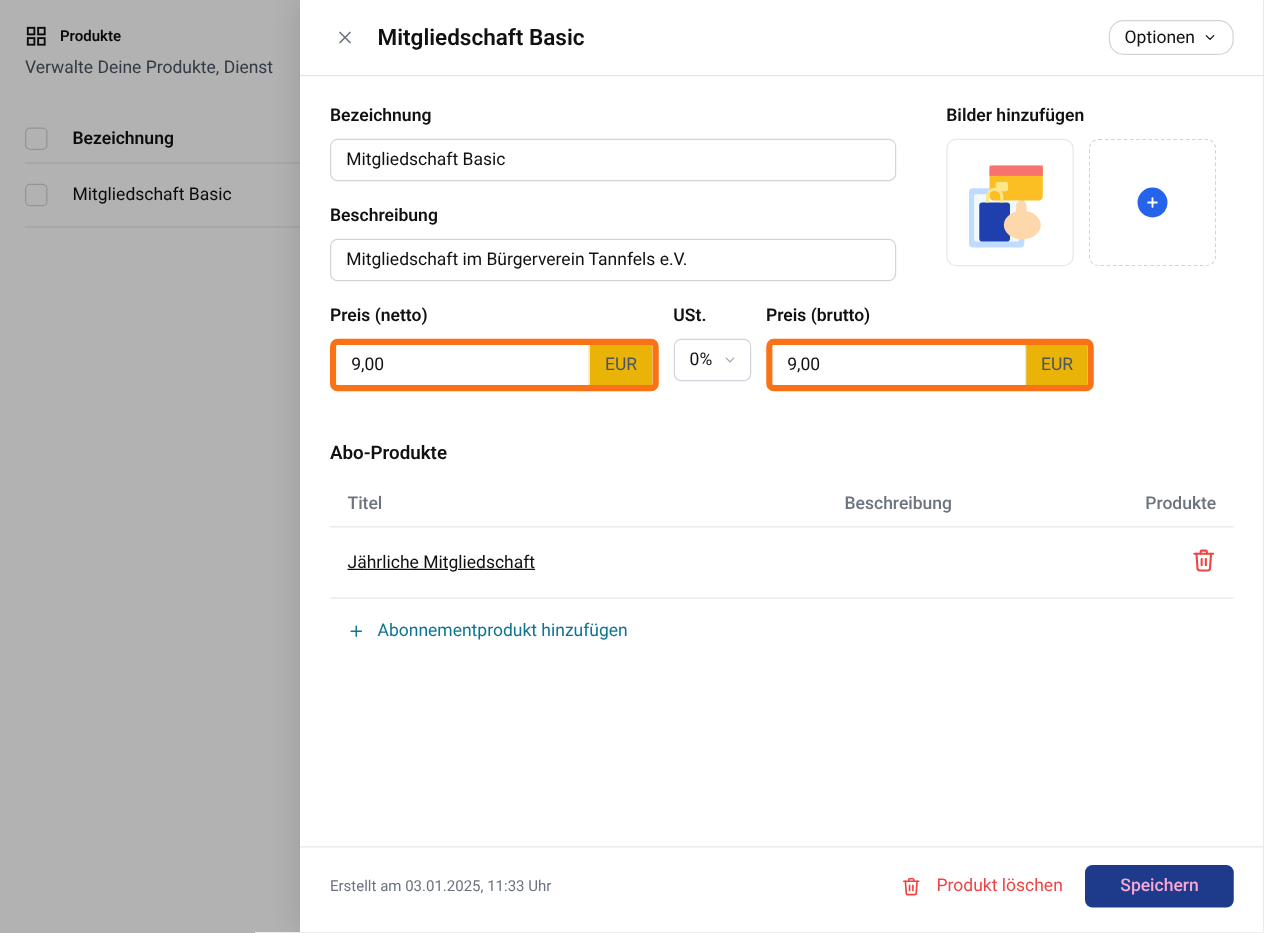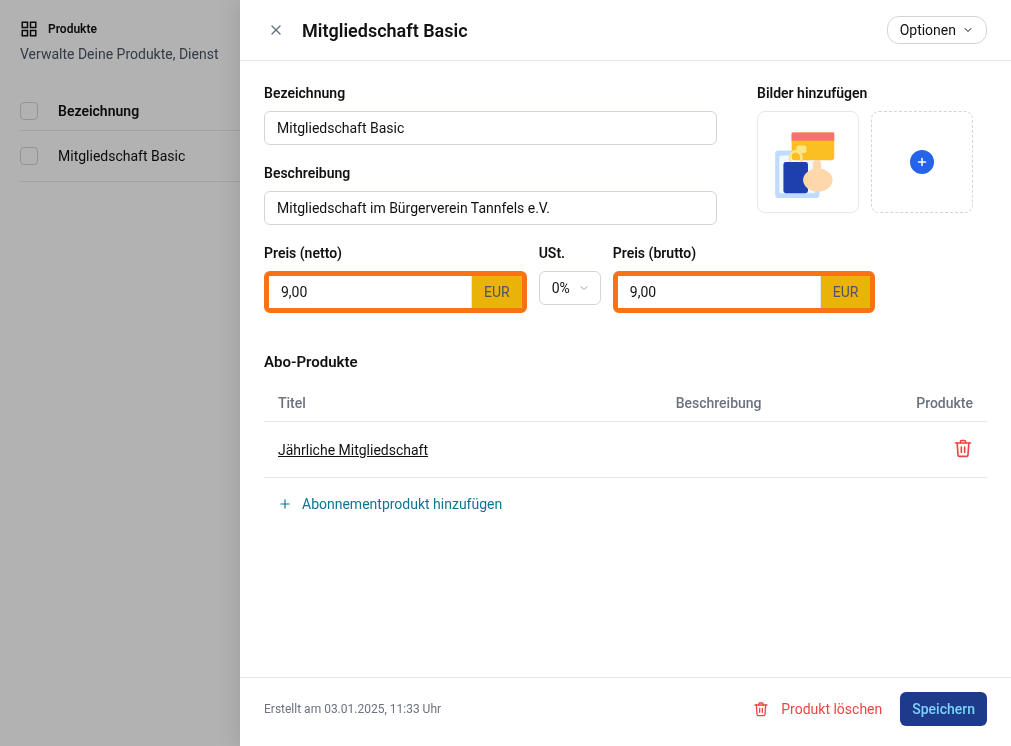--- a/index.html
+++ b/index.html
@@ -70,21 +70,21 @@
     .trash-btn { width: 20px; height: 20px; color: #ef4444; cursor: pointer; display: inline-flex; }
 
     .add-abo-link { display: flex; align-items: center; gap: 10px; margin-top: 18px; padding: 0 14px; font-size: 14px; color: #0e7490; cursor: pointer; }
     .add-abo-link svg { width: 14px; height: 14px; }
 
     .drawer-footer { display: flex; align-items: center; justify-content: space-between; padding: 14px 24px 20px; border-top: 1px solid #e5e7eb; flex-shrink: 0; }
     .footer-left { font-size: 12px; color: #6b7280; }
     .footer-right { display: flex; align-items: center; gap: 18px; }
     .delete-product-link { display: flex; align-items: center; gap: 12px; color: #ef4444; font-size: 14px; cursor: pointer; }
     .delete-product-link svg { width: 16px; height: 16px; }
-    .save-btn { background: #1e3a8a; color: #7dd3fc; padding: 9px 12px; border: none; border-radius: 6px; font-size: 14px; font-weight: 500; cursor: pointer; }
+    .save-btn { background: #1e3a8a; color: #f9a8d4; padding: 9px 28px; border: none; border-radius: 6px; font-size: 14px; font-weight: 500; cursor: pointer; }
   </style>
 </head>
 <body>
 
 <div class="bg-page">
   <div class="bg-header">
     <svg width="18" height="18" viewBox="0 0 24 24" fill="none" stroke="#111" stroke-width="2">
       <rect x="3" y="3" width="7" height="7"></rect>
         <rect x="14" y="3" width="7" height="7"></rect>
         <rect x="3" y="14" width="7" height="7"></rect>

